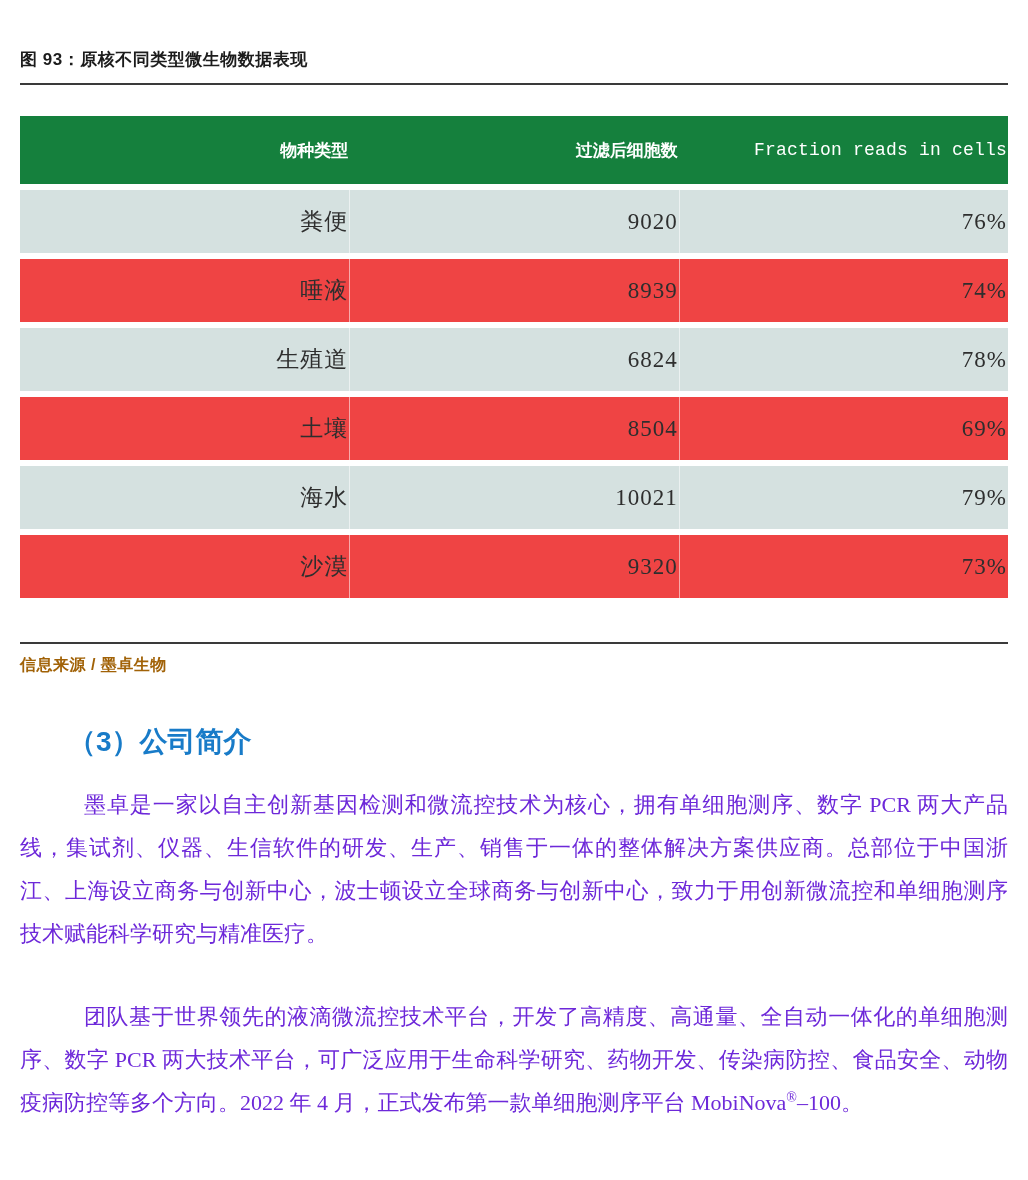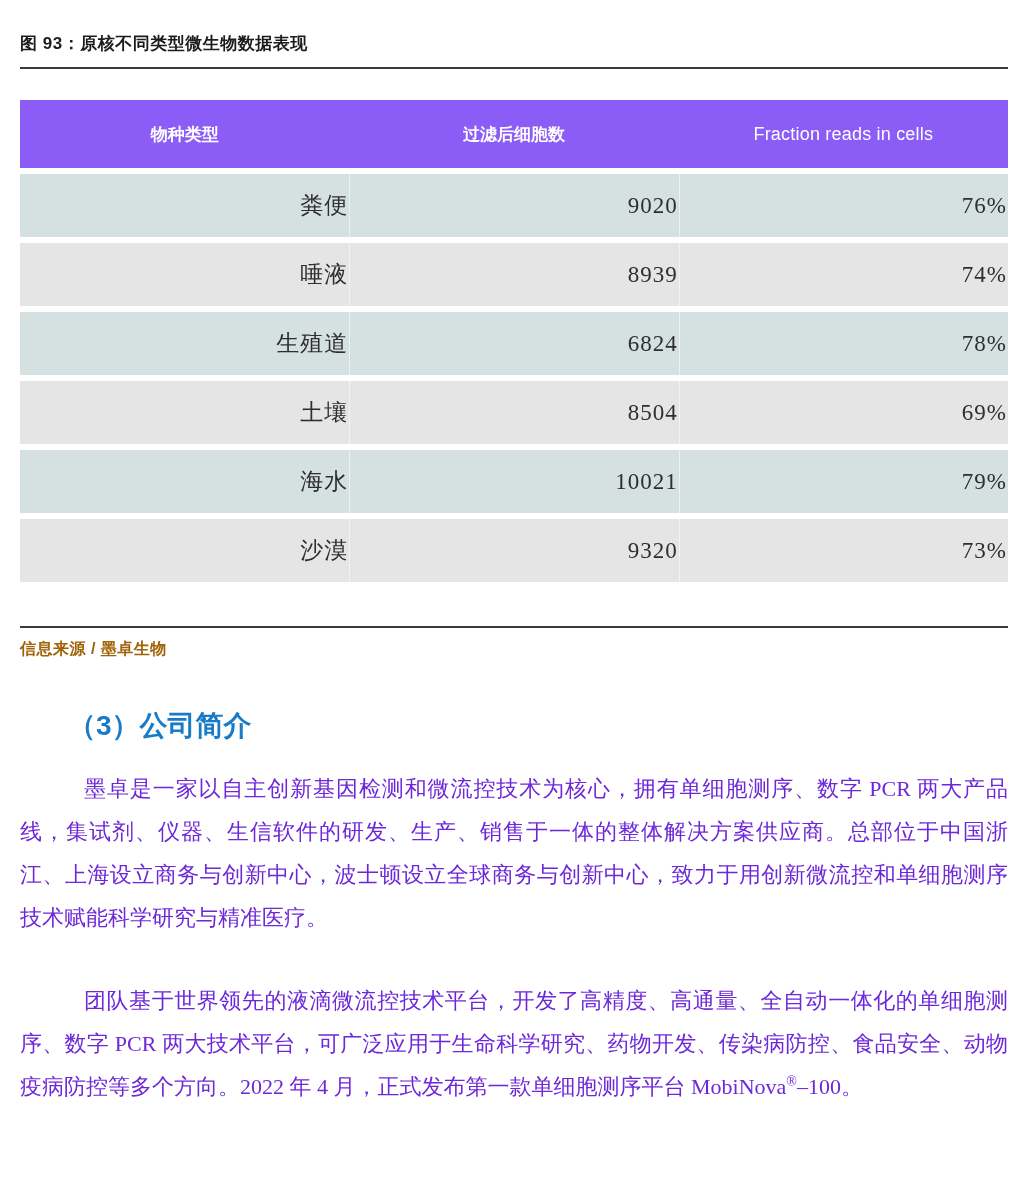--- a/index.html
+++ b/index.html
@@ -8,21 +8,21 @@
     background: #ffffff;
   }
   body {
     width: 1028px;
     height: 1180px;
     font-family: "Liberation Serif", "DejaVu Serif", serif;
     color: #000000;
     overflow: hidden;
   }
   .page {
-    padding: 0 20px;
+    padding: 16px 20px;
     box-sizing: border-box;
     width: 1028px;
   }
   
   .fig-title {
     padding-top: 33px;
     font-family: "Liberation Sans", "DejaVu Sans", sans-serif;
     font-weight: 700;
     font-size: 17px;
     line-height: 22px;
@@ -38,48 +38,48 @@
     margin-top: 38px;
   }
   
   table.data-table {
     width: 100%;
     border-collapse: separate;
     border-spacing: 0 6px;
     margin-top: 25px;
   }
   table.data-table th {
-    background: #8b5cf6;
+    background: #15803d;
     color: #ffffff;
     height: 66px;
-    font-family: Liberation Sans, sans-serif;
+    font-family: Liberation Mono, monospace;
     font-size: 17px;
     font-weight: 700;
-    text-align: center;
+    text-align: right;
     width: 33.33%;
   }
   table.data-table th.en {
     font-weight: 400;
     font-size: 18px;
     letter-spacing: 0.2px;
     margin-top: 8px;
   }
   table.data-table td {
     height: 61px;
     text-align: right;
     vertical-align: middle;
     font-size: 23px;
     color: #2e2e2e;
     letter-spacing: 1px;
   }
   table.data-table td + td {
     border-left: 1px solid rgba(255,255,255,0.55);
   }
   tr.row-light td { background: #d5e1e0; }
-  tr.row-blue  td { background: #e5e5e5; }
+  tr.row-blue  td { background: #ef4444; }
   
   .source-line {
     margin-top: 10px;
     font-family: "Liberation Sans", "DejaVu Sans", sans-serif;
     font-weight: 700;
     font-size: 16px;
     line-height: 21px;
     color: #a16207;
     letter-spacing: 0.5px;
   }

